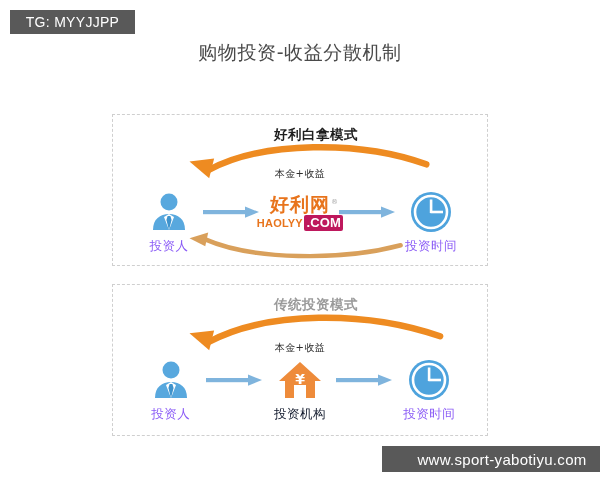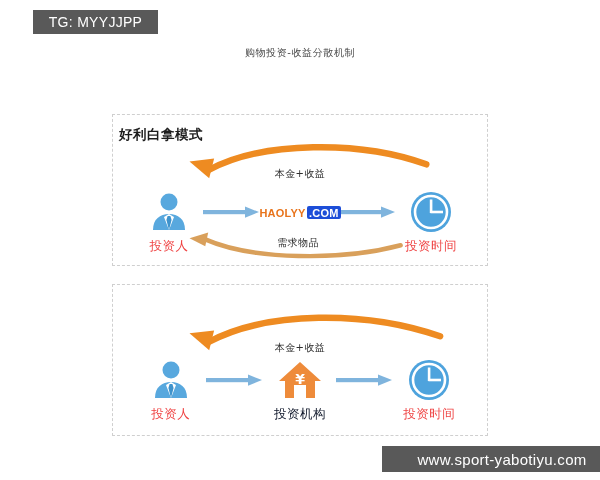--- a/index.html
+++ b/index.html
@@ -27,21 +27,20 @@
     align-items: center;
     justify-content: center;
     white-space: nowrap;
   }
   #wm-top {
     left: 10px;
     top: 10px;
     width: 125px;
     height: 24px;
     font-size: 14px;
-    margin-left: 23px;
   }
   #wm-bottom {
     left: 382px;
     top: 446px;
     width: 240px;
     height: 26px;
     font-size: 15px;
   }
 
   
@@ -68,43 +67,44 @@
     border-radius: 50%;
     color: #bfa976;
     font-size: 12px;
     font-weight: normal;
     text-align: center;
     vertical-align: 4px;
     margin-right: 7px;
     font-family: "Liberation Sans", sans-serif;
   }
   .title-sub {
-    font-size: 10px;
+    font-size: 19px;
     color: #4a4a4a;
-    margin-top: 12px;
+    margin-top: 6px;
     letter-spacing: 0.6px;
   }
 
   
   .panel {
     position: absolute;
     left: 112px;
     width: 376px;
     border: 1px dashed #cfcfcf;
     background: #ffffff;
     box-sizing: border-box;
   }
   #panel-haolyy { top: 114px; height: 152px; }
   #panel-traditional { top: 284px; height: 152px; }
 
   .panel-title {
     position: absolute;
-    left: 6px;
+    left: 16px;
     top: 11px;
     width: 100%;
+    text-align: center;
     font-size: 13.5px;
     letter-spacing: 0.5px;
   }
   #panel-haolyy .panel-title { color: #1d1d1d; font-weight: bold; }
   #panel-traditional .panel-title { color: #9a9a9a; font-weight: bold; }
 
   
   .curve-layer {
     position: absolute;
     left: 0;
@@ -148,21 +148,21 @@
   }
   .node-icon {
     height: 46px;
     display: flex;
     align-items: center;
     justify-content: center;
   }
   .node-label {
     margin-top: 3px;
     font-size: 12.5px;
-    color: #ef4444;
+    color: #8b5cf6;
     letter-spacing: 0.5px;
     white-space: nowrap;
   }
   .node-label.orange { color: #0f172a; }
 
   
   .connector {
     width: 62px;
     height: 46px;
     display: flex;
@@ -202,24 +202,24 @@
   }
   .logo-haolyy {
     font-family: "Liberation Sans", sans-serif;
     font-size: 11px;
     font-weight: bold;
     color: #e8741c;
     letter-spacing: 0.2px;
   }
   .logo-com {
     font-family: "Liberation Sans", sans-serif;
-    font-size: 11px;
+    font-size: 13px;
     font-weight: bold;
     color: #ffffff;
-    background: #1d4ed8;
+    background: #be185d;
     border-radius: 2px;
     padding: 0.5px 2px 0.5px 2px;
     margin-left: 1.5px;
     letter-spacing: 0.2px;
   }
 </style>
 </head>
 <body>
 
 <div class="watermark" id="wm-top">TG: MYYJJPP</div>
@@ -238,21 +238,20 @@
 
     <path d="M 95 56 C 150 26, 250 26, 316 50" fill="none" stroke="#ee8b21" stroke-width="6.5" stroke-linecap="round"></path>
     <polygon points="96,64 76,47 101,44" fill="#ee8b21"></polygon>
 
     <path d="M 92 126 C 140 147, 230 148, 290 132" fill="none" stroke="#d9a05b" stroke-width="4.5" stroke-linecap="round"></path>
     <polygon points="92,133 76,125 95,119" fill="#d9a05b"></polygon>
   </svg>
 
   <div class="curve-label" id="label-return-top">本金+收益</div>
 
-  <div class="curve-label" id="label-goods-top">需求物品</div>
 
   <div class="node-row" id="row-haolyy">
 
     <div class="node">
       <div class="node-icon">
         <svg width="44" height="44" viewBox="0 0 44 44">
           <circle cx="22" cy="12" r="8.5" fill="#58a8de"></circle>
           <path d="M 6 40 C 6 29, 13 24, 22 24 C 31 24, 38 29, 38 40 Z" fill="#58a8de"></path>
           <path d="M 22 24 L 17 27 L 22 40 L 27 27 Z" fill="#ffffff"></path>
           <path d="M 20.6 26 L 23.4 26 L 24.6 30 L 22 40 L 19.4 30 Z" fill="#3f93cc"></path>
@@ -264,20 +263,21 @@
     <div class="connector">
       <svg width="58" height="14" viewBox="0 0 58 14">
         <rect x="0" y="5" width="44" height="4.2" fill="#7fb4dd"></rect>
         <polygon points="42,1.5 56,7.1 42,12.7" fill="#7fb4dd"></polygon>
       </svg>
     </div>
 
     <div class="node">
       <div class="node-icon">
         <div class="logo-wrap">
+          <div class="logo-cn"><span>好利网</span><span class="reg">®</span></div>
           <div class="logo-bottom">
             <span class="logo-haolyy">HAOLYY</span>
             <span class="logo-com">.COM</span>
           </div>
         </div>
       </div>
       <div class="node-label"></div>
     </div>
 
     <div class="connector">
@@ -297,20 +297,21 @@
         </svg>
       </div>
       <div class="node-label">投资时间</div>
     </div>
 
   </div>
 </div>
 
 <div class="panel" id="panel-traditional">
 
+  <div class="panel-title">传统投资模式</div>
 
   <svg class="curve-layer" viewBox="0 0 376 152">
     <path d="M 95 58 C 155 26, 255 26, 330 52" fill="none" stroke="#ee8b21" stroke-width="6.5" stroke-linecap="round"></path>
     <polygon points="96,66 76,49 101,46" fill="#ee8b21"></polygon>
   </svg>
 
   <div class="curve-label" id="label-return-bot">本金+收益</div>
 
   <div class="node-row" id="row-traditional">
 

